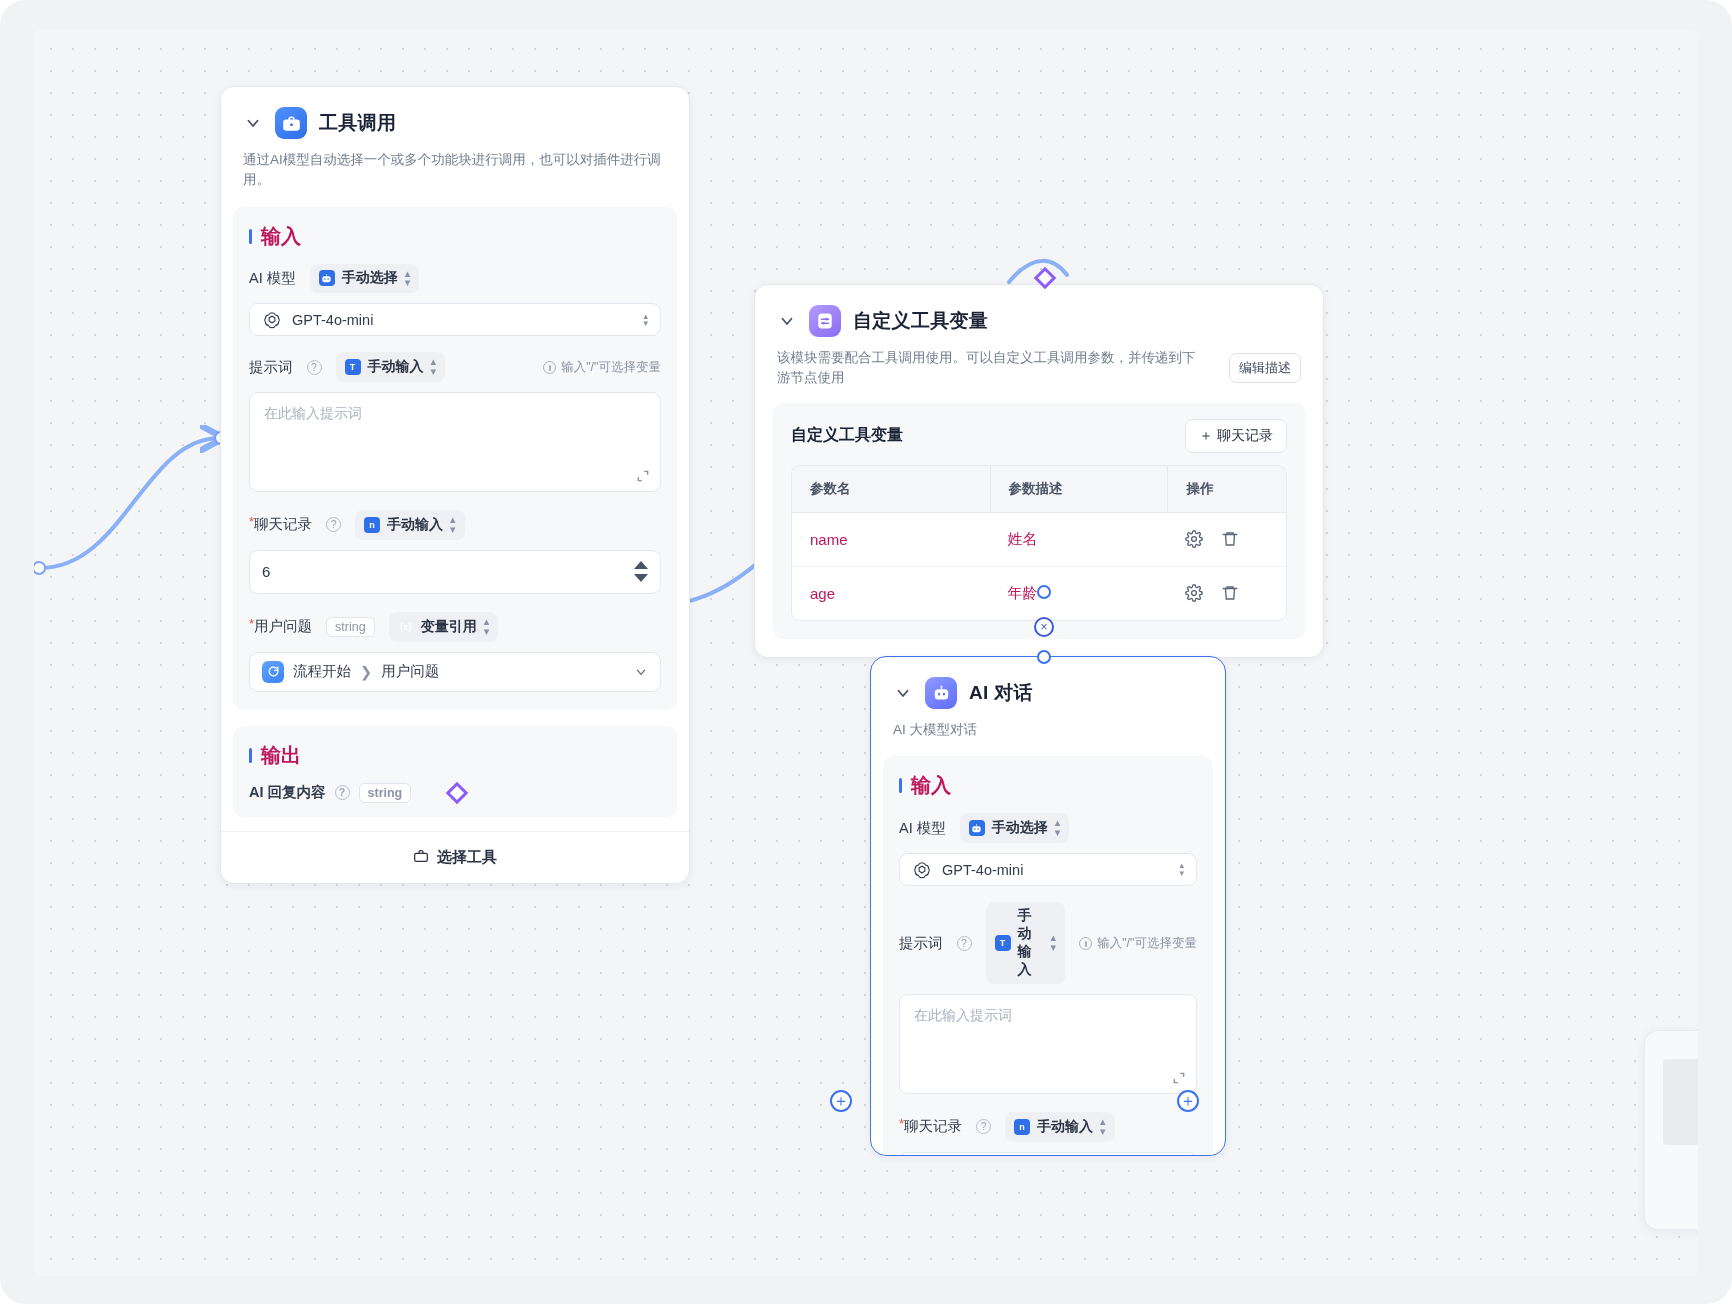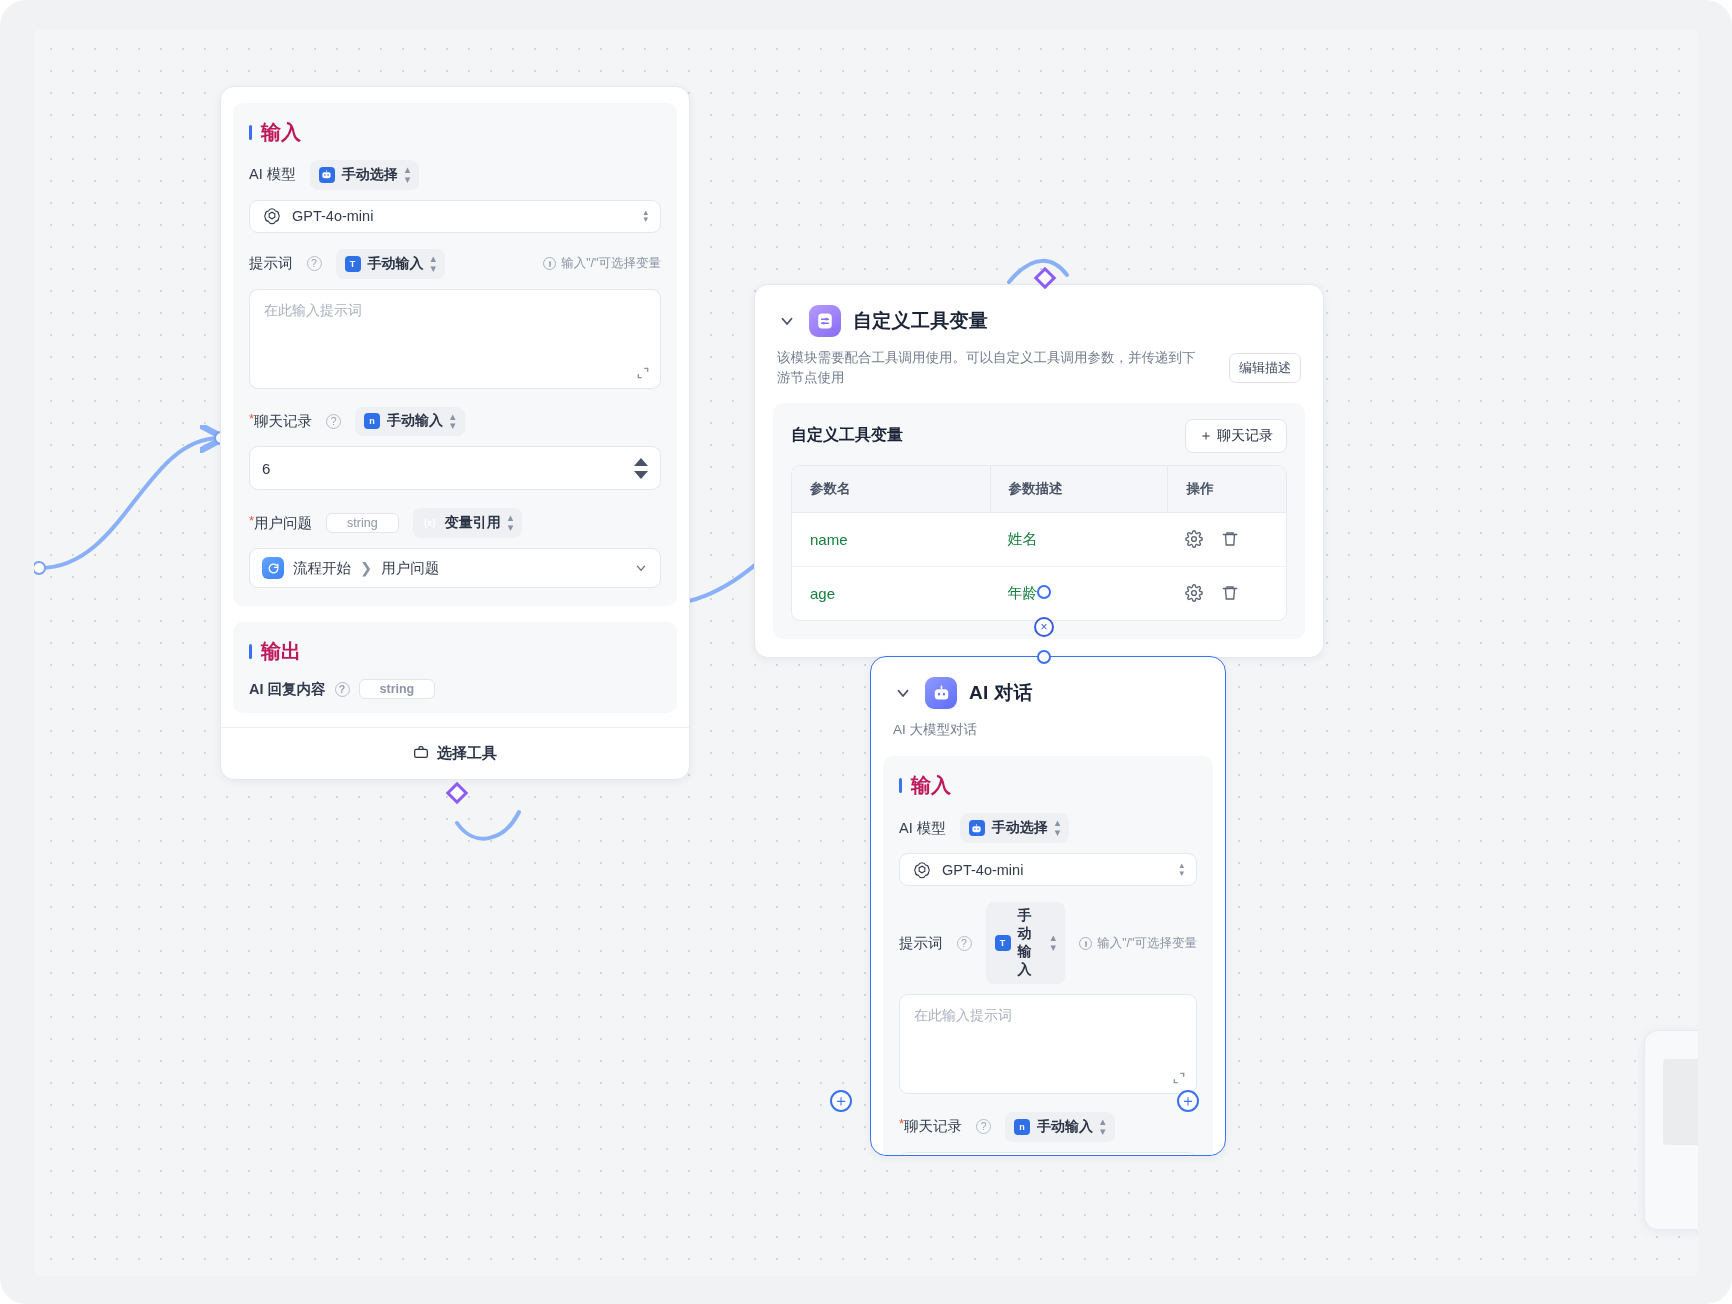--- a/index.html
+++ b/index.html
@@ -98,21 +98,21 @@
   .field-label { font-size: 14.5px; color: #333c4d; white-space: nowrap; }
   .req-star { color: #e8533a; font-size: 13px; vertical-align: top; line-height: 1; }
   .qmark {
     width: 15px; height: 15px; border-radius: 50%;
     border: 1px solid #b7bdc9; color: #9aa2b1;
     font-size: 10.5px; line-height: 13px; text-align: center;
     display: inline-block; flex: none; cursor: pointer;
   }
   .tag-string {
     border: 1px solid #e2e5eb; border-radius: 6px;
-    color: #8e96a5; font-size: 12.5px; padding: 2px 20px; background: #fff;
+    color: #8e96a5; font-size: 12.5px; padding: 2px 8px; background: #fff;
   }
   .pill {
     display: inline-flex; align-items: center; gap: 7px;
     background: #eef0f4; border-radius: 8px;
     padding: 5px 9px; cursor: pointer;
     font-size: 14px; font-weight: 700; color: #2b3344;
   }
   .pill .mini {
     width: 16px; height: 16px; border-radius: 4px; flex: none;
     display: flex; align-items: center; justify-content: center;
@@ -190,21 +190,21 @@
     padding:7px 13px; font-size:14px; color:#2b3344; cursor:pointer; font-family:inherit;
   }
   table.vartable{ width:100%; border-collapse:separate; border-spacing:0; background:#fff;
     border:1px solid #e8eaef; border-radius:9px; overflow:hidden; }
   table.vartable th{
     background:#f5f6f9; text-align:left; font-size:13.5px; font-weight:600; color:#46506` 3;
     padding:14px 18px; border-bottom:1px solid #e8eaef; color:#4a5466;
   }
   table.vartable th + th { border-left:1px solid #e8eaef; }
   table.vartable td{
-    padding:17px 18px; font-size:15px; color:#15803d; border-bottom:1px solid #eef0f3;
+    padding:17px 18px; font-size:15px; color:#be185d; border-bottom:1px solid #eef0f3;
   }
   table.vartable tr:last-child td{ border-bottom:none; }
   .row-actions{ display:flex; align-items:center; gap:18px; color:#5c6575; }
   .act-ic{ width:18px;height:18px; cursor:pointer; }
 
   
   .port {
     position:absolute; width:14px; height:14px; border-radius:50%;
     background:#fff; border:2.5px solid #7aa2f5; cursor:crosshair;
   }
@@ -258,20 +258,40 @@
 
       <path d="M1010,568 L1010,625" fill="none" stroke="#3b5bdd" stroke-width="5"></path>
       <path d="M1010,636 L1010,660" fill="none" stroke="#3b5bdd" stroke-width="5"></path>
       <path d="M999,650 L1010,667 L1021,650" fill="#3b5bdd" stroke="#3b5bdd" stroke-width="3" stroke-linejoin="round"></path>
     </svg>
 
     <div class="port" style="left:-2px;  top:531px;"></div>
     <div class="port" style="left:180px; top:401px;"></div>
 
     <div class="node" style="left:186px; top:56px; width:470px;">
+      <div class="node-head">
+        <div class="node-title-row">
+          <span class="chev">
+            <svg width="18" height="18" viewBox="0 0 24 24" fill="none" stroke="currentColor" stroke-width="2.4" stroke-linecap="round" stroke-linejoin="round">
+                <polyline points="6 9 12 16 18 9"></polyline>
+              </svg>
+          </span>
+          <span class="node-icon ic-tool">
+            <svg width="19" height="19" viewBox="0 0 24 24" fill="none" stroke="#fff" stroke-width="2" stroke-linecap="round" stroke-linejoin="round">
+              <rect x="2.5" y="8" width="19" height="12" rx="2.5" fill="#fff" stroke="#fff"></rect>
+              <path d="M9 8V6.5A2.5 2.5 0 0 1 11.5 4h1A2.5 2.5 0 0 1 15 6.5V8" stroke="#fff"></path>
+              <rect x="10.4" y="12" width="3.2" height="3.2" rx="1" fill="#2f6fe8" stroke="none"></rect>
+            </svg>
+          </span>
+          <span class="node-title">工具调用</span>
+        </div>
+        <div class="node-desc">
+          <span class="txt">通过AI模型自动选择一个或多个功能块进行调用，也可以对插件进行调用。</span>
+        </div>
+      </div>
 
       <div class="section">
         <div class="sec-title">输入</div>
 
         <div class="field-row">
           <span class="field-label">AI 模型</span>
           <span class="pill">
             <span class="mini mini-robot">
               <svg width="11" height="11" viewBox="0 0 24 24" fill="#fff">
                   <rect x="3" y="7" width="18" height="13" rx="4"></rect>

